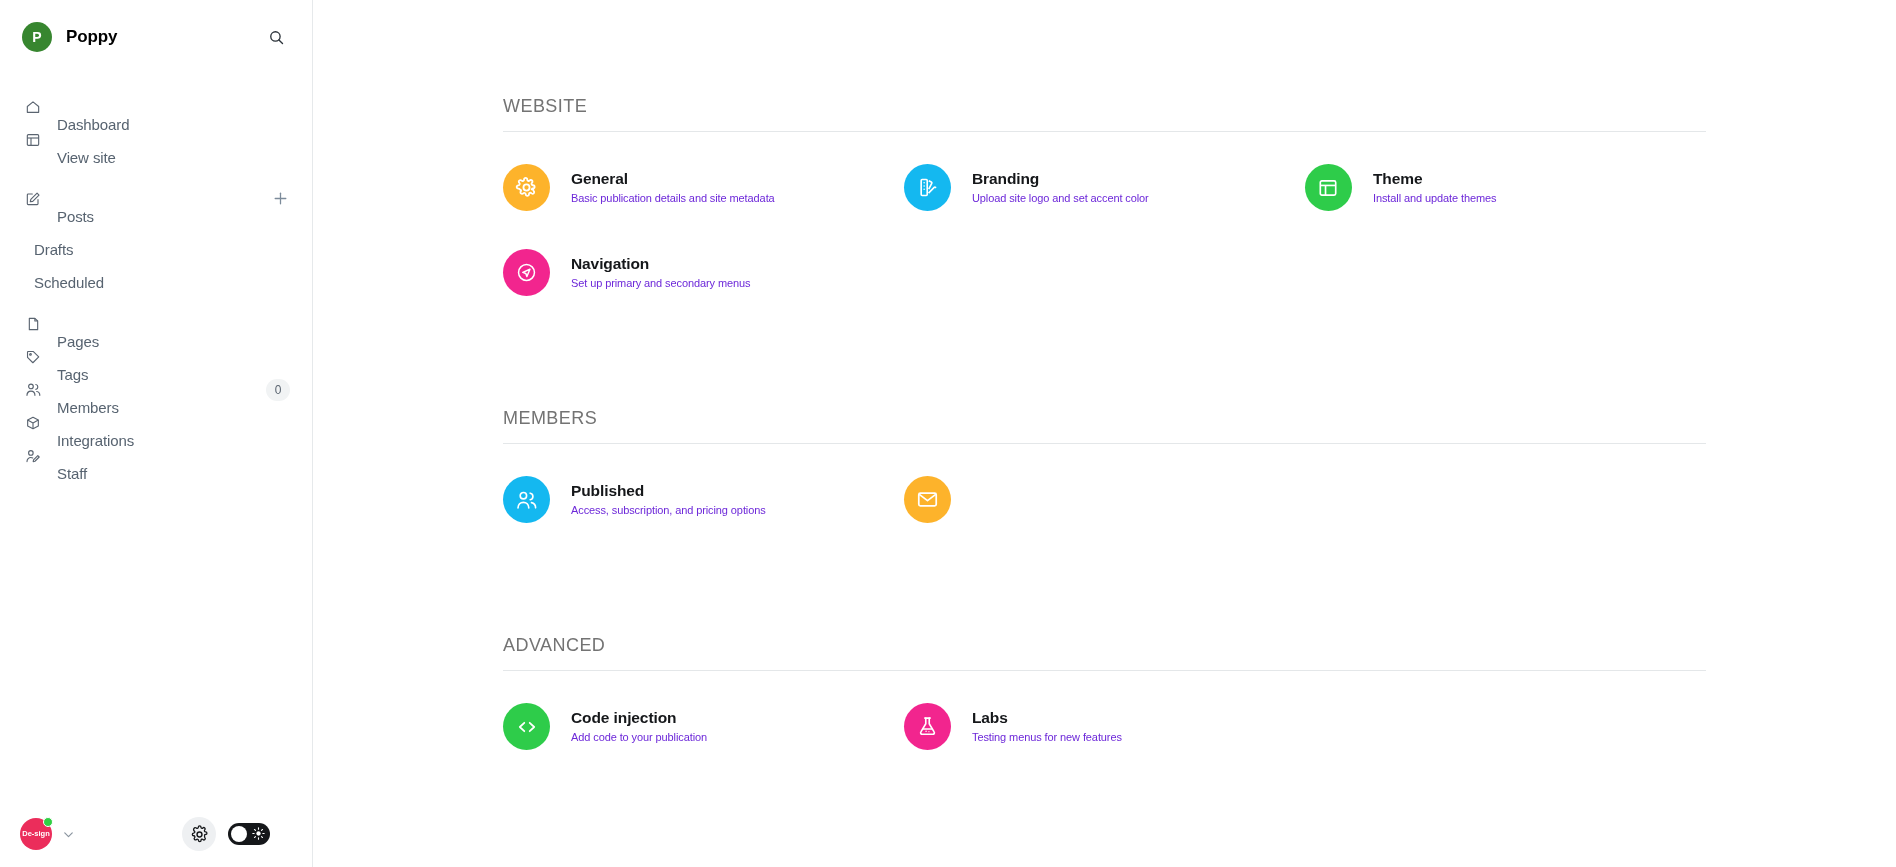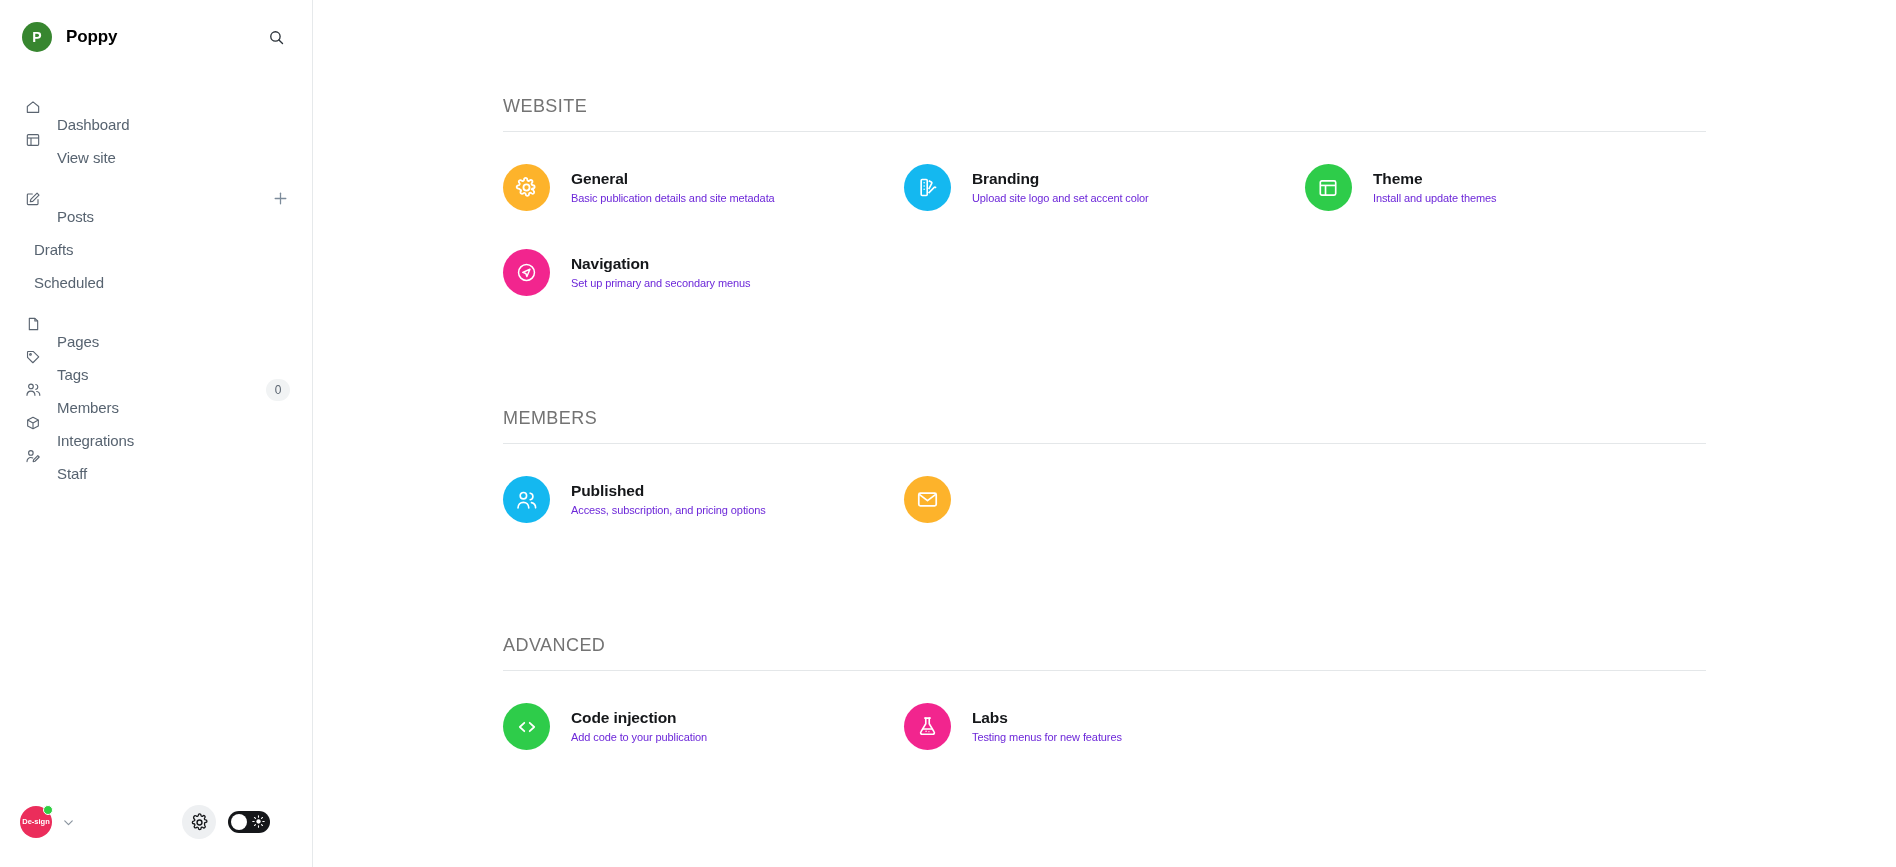--- a/index.html
+++ b/index.html
@@ -80,21 +80,21 @@
     display: flex; align-items: center; justify-content: center;
   }
   .sb-plus {
     width: 20px; height: 20px;
     display: flex; align-items: center; justify-content: center;
     color: #7c8b9a; cursor: pointer;
   }
 
   .sb-footer {
     position: absolute;
-    bottom: 12px; left: 0; right: 0;
+    bottom: 0; left: 0; right: 0;
     height: 66px;
     display: flex; align-items: center;
     padding: 0 20px 0 20px;
   }
   .user-chip { display: flex; align-items: center; gap: 9px; cursor: pointer; }
   .user-avatar {
     position: relative;
     width: 32px; height: 32px; border-radius: 50%;
     background: #eb2d5b;
     display: flex; align-items: center; justify-content: center;

